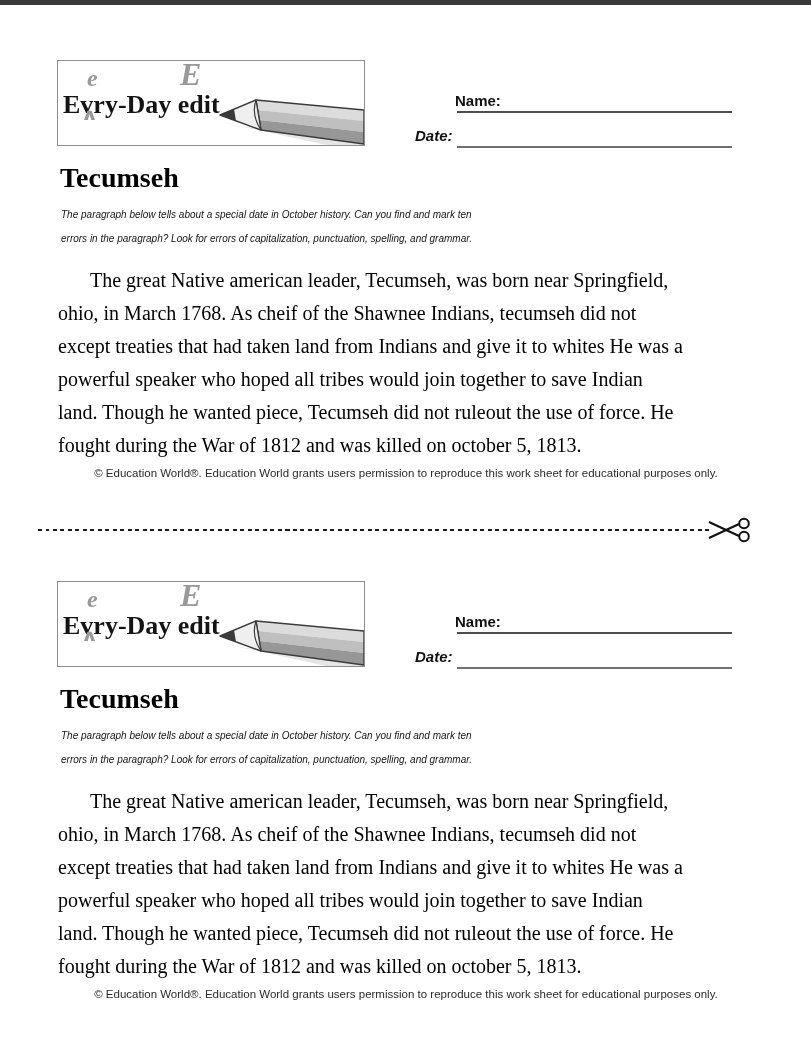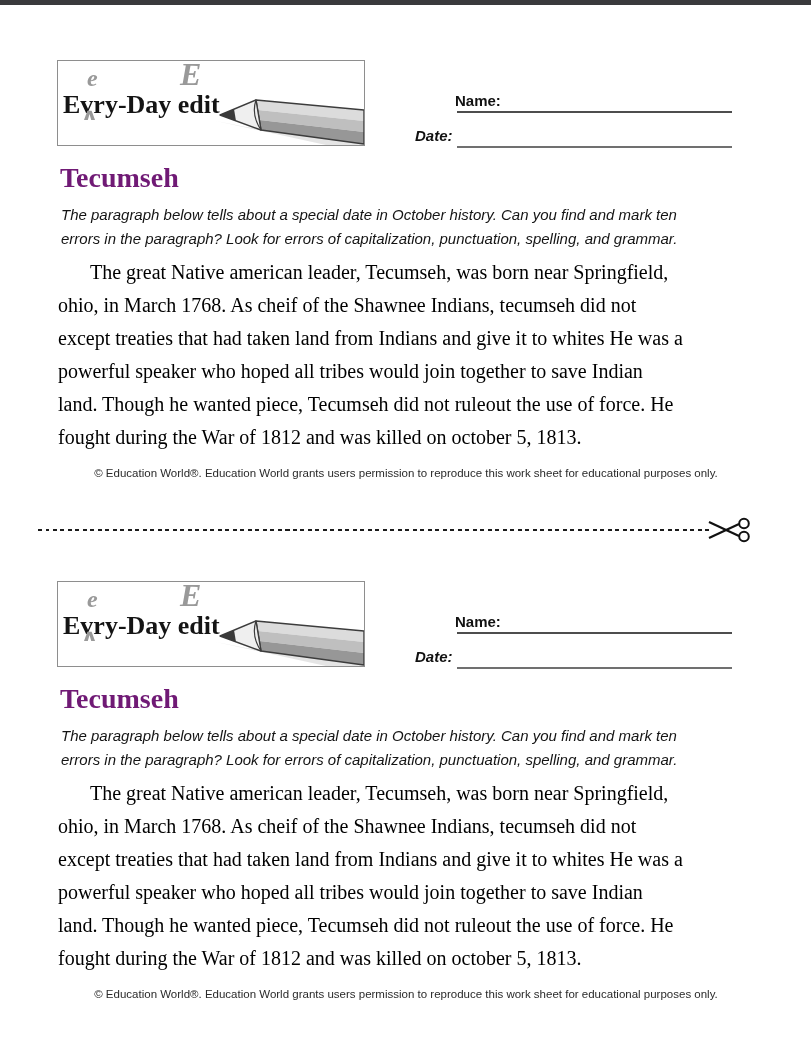--- a/index.html
+++ b/index.html
@@ -53,28 +53,28 @@
   .name-label { top:32px;margin-left:40px; }
   .date-label { top:67px;font-style:italic; }
   .write-line { position:absolute; left:457px; width:275px; height:0; }
   .name-line { top:51px; border-bottom:2px solid #4d4d4d; }
   .date-line { top:86px; border-bottom:2px solid #707070; }
 
   
   .ws-title {
     position:absolute; left:60px; top:102px;
     font-family:"Liberation Serif", serif; font-weight:700;
-    font-size:28px; line-height:32px; color:#701a75;
+    font-size:28px; line-height:32px; color:#000000;
   }
   .ws-instructions {
     position:absolute; left:61px; top:143px; white-space:pre;
-    font-style:italic; font-size:15px; line-height:24px; color:#141414;
+    font-style:italic; font-size:10px; line-height:24px; color:#141414;
   }
   .ws-paragraph {
-    position:absolute; left:58px; top:196px; white-space:pre; text-indent:32px;
+    position:absolute; left:58px; top:204px; white-space:pre; text-indent:32px;
     font-family:"Liberation Serif", serif; font-size:20px; line-height:33px; color:#000;
   }
   .ws-footer {
     position:absolute; left:16px; top:407px; width:780px; text-align:center;
     font-size:11.5px; color:#2a2a2a;
   }
 
   
   .dashes {
     position:absolute; left:38px; top:529px; width:674px; height:2px;

